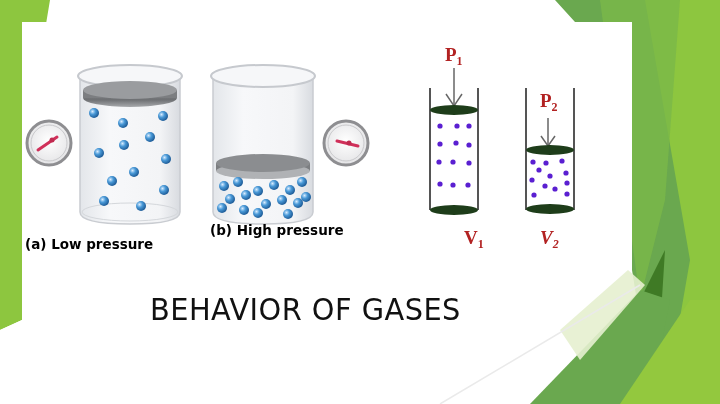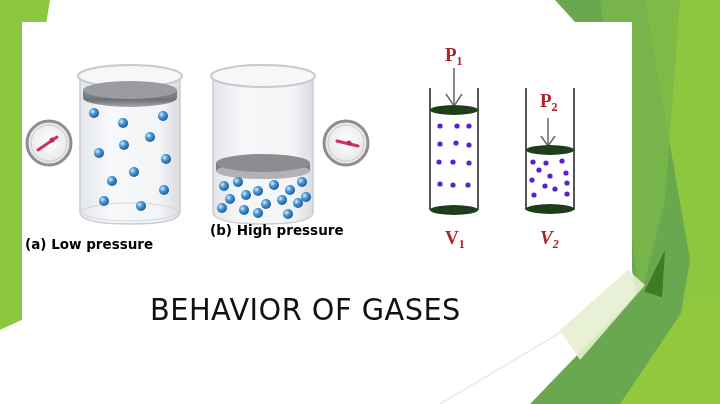--- a/index.html
+++ b/index.html
@@ -166,16 +166,16 @@
         <circle cx="567" cy="194" r="2.6"></circle>
     </g>
   </g>
 </svg>
 
 <div class="caption" style="left:25px; top:236px;">(a) Low pressure</div>
 <div class="caption" style="left:210px; top:222px;">(b) High pressure</div>
 
 <div class="lbl" style="left:445px; top:44px;"><span>P</span><sub>1</sub></div>
 <div class="lbl" style="left:540px; top:90px;text-align:right;"><span>P</span><sub>2</sub></div>
-<div class="lbl" style="left:445px; top:227px;text-align:center;"><span>V</span><sub>1</sub></div>
+<div class="lbl" style="left:464px; top:227px;text-align:center;"><span>V</span><sub>1</sub></div>
 <div class="lbl" style="left:540px; top:227px;font-style:italic;"><span>V</span><sub>2</sub></div>
 
 <div class="title">BEHAVIOR OF GASES</div>
 
 </body></html>

